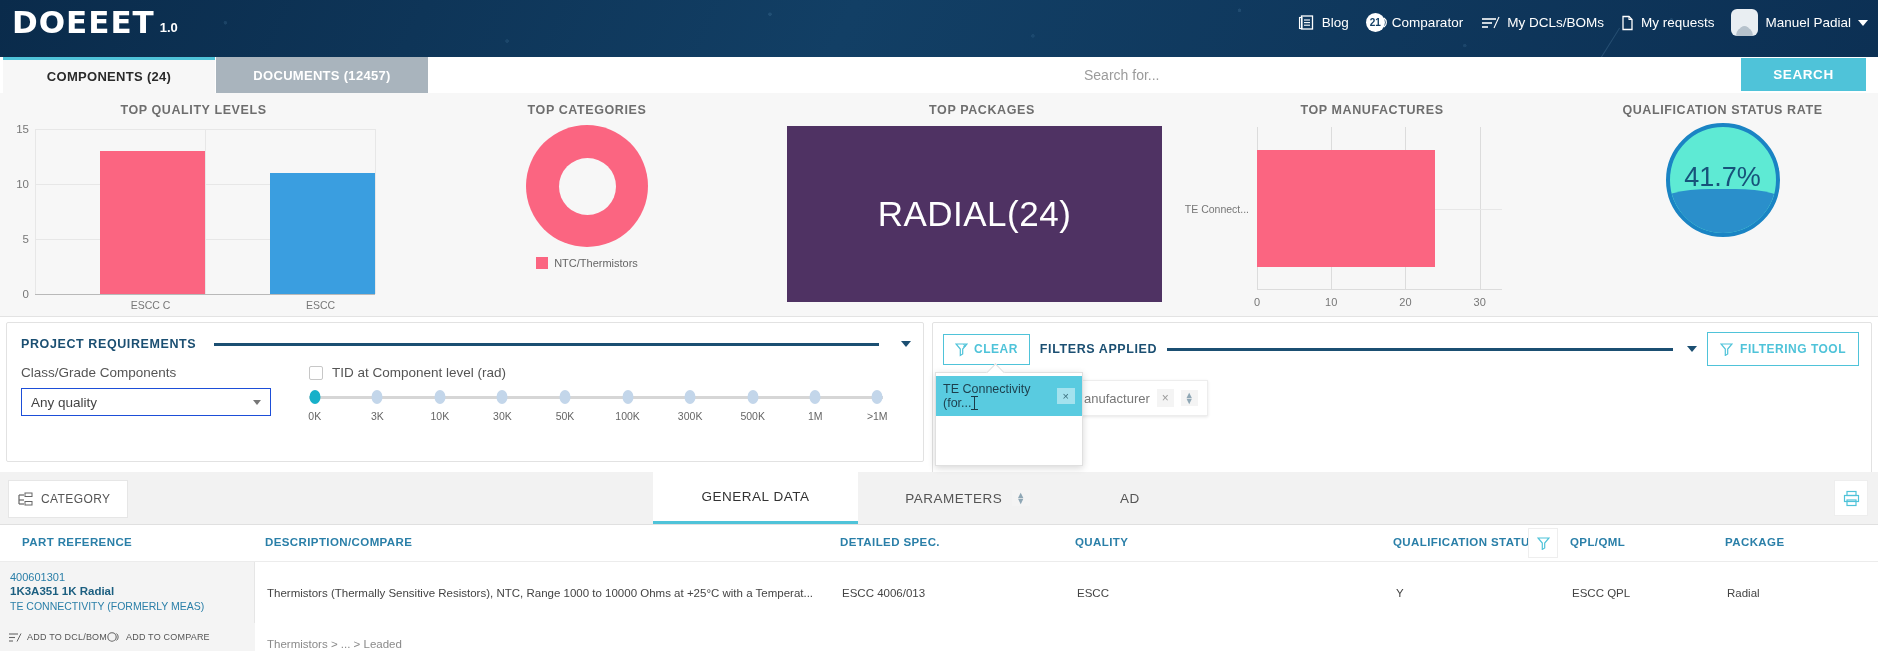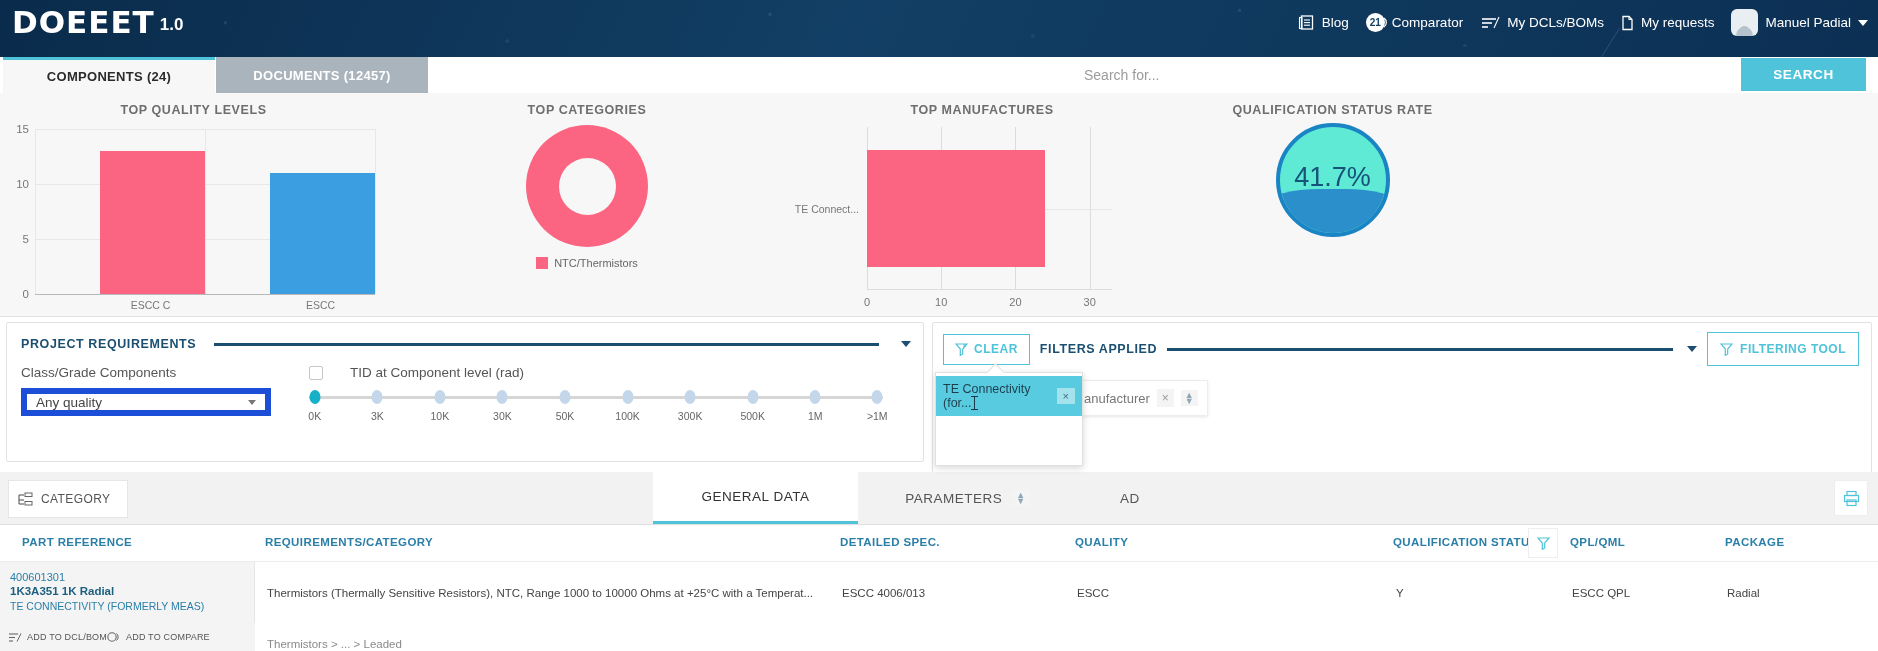--- a/index.html
+++ b/index.html
@@ -27,21 +27,21 @@
   }
   .header:after {
     content:""; position:absolute; right:290px; top:-30px; width:170px; height:170px;
     border-right:1px solid rgba(150,200,235,.18); transform: rotate(32deg);
   }
   .logo-wrap { position:absolute; left:12px; top:4px; display:flex; align-items:flex-end; }
   .logo-text {
     font-size: 31px; font-weight: 700; letter-spacing: 1px; color:#fff;
     font-family: "DejaVu Sans", sans-serif;
   }
-  .logo-ver { font-size: 17px; font-weight: 700; color:#fff; margin-left:5px; margin-bottom:5px; }
+  .logo-ver { font-size: 13px; font-weight: 700; color:#fff; margin-left:5px; margin-bottom:5px; }
 
   .nav { position:absolute; right:10px; top:9px; display:flex; align-items:center; gap:17px; }
   .nav-item { display:flex; align-items:center; gap:7px; color:#fff; font-size:13.5px; cursor:pointer; white-space:nowrap;}
   .nav-ico { display:inline-flex; align-items:center; justify-content:center; }
   .badge-circle {
     position:relative; width:19px;height:19px;border-radius:50%;background:#fff;color:#123f65;
     font-size:10px;font-weight:700;display:flex;align-items:center;justify-content:center;
   }
   .comp-wrap { position:relative; display:flex; align-items:center; }
   .comp-arcs { position:absolute; left:12px; top:0; }
@@ -149,26 +149,26 @@
   .p-right { flex:1; height:172px; }
 
   .panel-head { display:flex; align-items:center; padding:14px 12px 0 14px; gap:18px; }
   .panel-label { font-size:12.5px; font-weight:700; color:#1b4f72; letter-spacing:.6px; white-space:nowrap; }
   .panel-rule { flex:1; height:3px; background:#1b4f72; }
   .panel-caret { width:0;height:0;border-left:5px solid transparent;border-right:5px solid transparent;border-top:6px solid #1b4f72; margin-left:4px;}
 
   .pr-body { display:flex; padding:14px 16px 0 14px; gap:38px; }
   .field-label { font-size:13.5px; color:#555; margin-bottom:8px; }
   .select-box {
-    width:250px; height:28px; border:6px solid #1d4ed8; background:#fff; display:flex;
+    width:250px; height:28px; border:1px solid #1d4ed8; background:#fff; display:flex;
     align-items:center; padding:0 9px; font-size:13.5px; color:#444; justify-content:space-between;
   }
   .sel-caret { width:0;height:0;border-left:4px solid transparent;border-right:4px solid transparent;border-top:5px solid #777; }
 
-  .chk-row { display:flex; align-items:center; gap:27px; margin-bottom:12px; }
+  .chk-row { display:flex; align-items:center; gap:9px; margin-bottom:12px; }
   .chk { width:14px;height:14px;border:1.5px solid #c7c7c7;border-radius:2px;background:#fff; }
   .chk-lab { font-size:13.5px; color:#555; }
 
   .slider { position:relative; width:574px; height:10px; margin-top:5px; }
   .slider-track { position:absolute; left:0; right:0; top:4px; height:3px; background:#d6d6d6; }
   .knob { position:absolute; top:-2px; width:11px;height:14px;border-radius:50%; background:#c3d6ea; transform:translateX(-50%); }
   .knob.active { background:#17b0c9; }
   .tick-lab { position:absolute; top:18px; font-size:10.5px; color:#666; transform:translateX(-50%); white-space:nowrap; }
 
   
@@ -345,20 +345,26 @@
         <div class="donut">
             <div class="donut-hole"></div>
           </div>
       </div>
       <div class="legend">
         <span class="legend-sw"></span>
         <span class="legend-lb">NTC/Thermistors</span>
       </div>
     </div>
 
+    <div class="chart-cell c3">
+      <div class="chart-title">TOP PACKAGES</div>
+      <div class="pkg-box">
+        <span class="pkg-text">RADIAL(24)</span>
+      </div>
+    </div>
 
     <div class="chart-cell c4">
       <div class="chart-title">TOP MANUFACTURES</div>
       <div class="plot">
         <div class="vline" style="left:0;"></div>
         <div class="vline" style="left:30.3%;"></div>
         <div class="vline" style="left:60.6%;"></div>
         <div class="vline" style="left:90.9%;"></div>
         <div class="baseline"></div>
         <div style="position:absolute;left:0;right:0;top:50%;height:1px;background:#e7e7e7;"></div>
@@ -508,21 +514,21 @@
       <svg width="17" height="17" viewBox="0 0 17 17">
           <rect x="4" y="1.5" width="9" height="4" fill="none" stroke="#4fc3d9" stroke-width="1.2"></rect>
           <rect x="1.5" y="5.5" width="14" height="6" fill="none" stroke="#4fc3d9" stroke-width="1.2"></rect>
           <rect x="4" y="10" width="9" height="5.5" fill="none" stroke="#4fc3d9" stroke-width="1.2"></rect>
         </svg>
     </div>
   </div>
 
   <div class="thead">
     <span class="th" style="left:6px;padding-left:16px;">PART REFERENCE</span>
-    <span class="th" style="left:265px;">REQUIREMENTS/CATEGORY</span>
+    <span class="th" style="left:265px;">DESCRIPTION/COMPARE</span>
     <span class="th" style="left:840px;">DETAILED SPEC.</span>
     <span class="th" style="left:1075px;">QUALITY</span>
     <span class="th" style="left:1393px;">QUALIFICATION STATUS</span>
     <div class="th-filter" style="left:1528px;">
       <svg width="13" height="14" viewBox="0 0 13 14">
           <path d="M1 2 h11 l-4.3 5 v5 l-2.4 1.4 v-6.4 z" fill="none" stroke="#4fc3d9" stroke-width="1.2"></path>
         </svg>
     </div>
     <span class="th" style="left:1570px;">QPL/QML</span>
     <span class="th" style="left:1725px;">PACKAGE</span>

